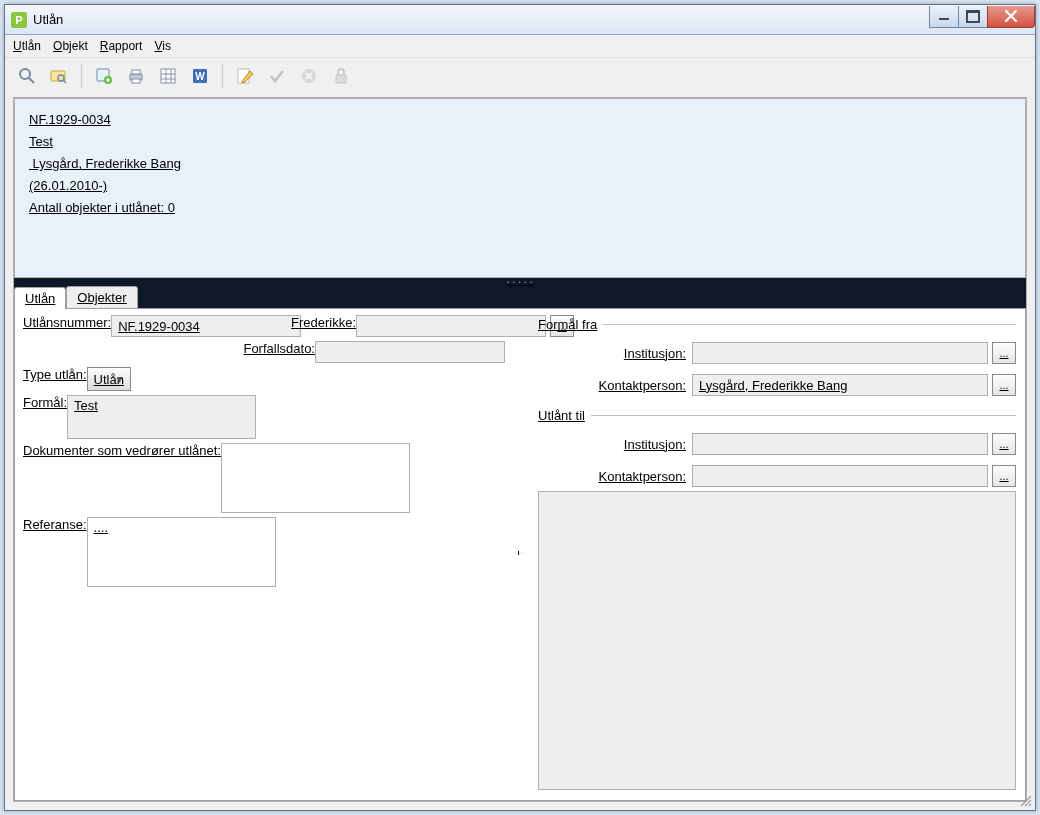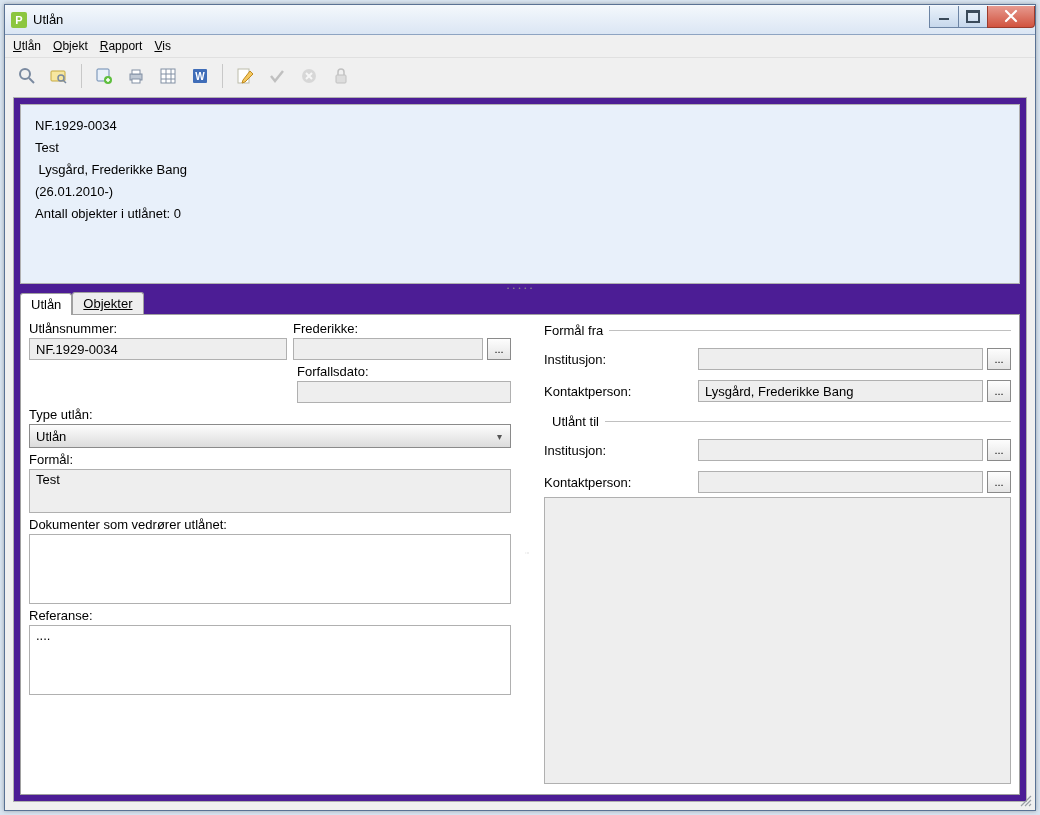--- a/index.html
+++ b/index.html
@@ -14,44 +14,44 @@
   .win-btn.max::before { content: ""; width: 10px; height: 8px; border: 2px solid #3a4a5a; border-top-width: 3px; }
   .win-btn.close { width: 48px; background: linear-gradient(#e79a8f,#d1533f); border-color: #9c3b2c; border-bottom-right-radius: 4px; }
   .win-btn.close svg { width: 14px; height: 14px; }
   .menubar { height: 22px; background: #f0f0f0; display: flex; align-items: center; padding-left: 8px; font-size: 12px; gap: 12px; }
   .menubar span { cursor: default; }
   .menubar span u { text-decoration: underline; }
   .toolbar { height: 36px; display: flex; align-items: center; padding-left: 8px; gap: 4px; border-top: 1px solid #e0e0e0; }
   .tbtn { width: 28px; height: 28px; display: flex; align-items: center; justify-content: center; border: 1px solid transparent; border-radius: 3px; }
   .tbtn svg { width: 20px; height: 20px; }
   .sep { width: 1px; height: 24px; background: #c8c8c8; margin: 0 4px; }
-  .content { position: absolute; left: 8px; right: 8px; top: 92px; bottom: 8px; background: #4c1d95; border: 1px solid #b0b0b0; padding: 6px; display: flex; flex-direction: column; }
+  .content { position: absolute; left: 8px; right: 8px; top: 92px; bottom: 8px; background: #0f172a; border: 1px solid #b0b0b0; display: flex; flex-direction: column; text-decoration: underline; }
   .summary-wrap { position: relative; flex: 0 0 180px; }
   .summary { width: 100%; height: 100%; background: #e8f0fa; border: 1px solid #b0b0b0; padding: 10px 14px; font-size: 13px; line-height: 1.7; overflow-y: scroll; }
   .summary div { white-space: pre; }
   .splitter { height: 8px; text-align: center; font-size: 6px; color: #888; letter-spacing: 1px; cursor: ns-resize; line-height: 8px; }
   .tabs { display: flex; position: relative; z-index: 2; margin-left: 0; }
   .tab { padding: 3px 10px; font-size: 13px; border: 1px solid #a0a0a0; border-bottom: none; background: #eee; margin-right: 0; border-top-left-radius: 3px; border-top-right-radius: 3px; position: relative; cursor: default; }
   .tab.active { background: #fff; top: 1px; z-index: 3; }
   .tab-panel { flex: 1; border: 1px solid #a0a0a0; background: #fff; padding: 6px 8px 10px 8px; display: flex; gap: 14px; position: relative; }
   .col { width: 482px; display: flex; flex-direction: column; gap: 4px; font-size: 13px; }
   .col-right { width: 478px; }
   .row { display: flex; gap: 6px; }
-  .field { display: flex; flex-direction: column; }
+  .field { display: flex; flex-direction: row; }
   .field label { margin-bottom: 2px; }
   .input { height: 22px; border: 1px solid #b0b0b0; background: #eee; padding: 2px 6px; font-size: 13px; }
   .textarea { border: 1px solid #b0b0b0; background: #eee; padding: 2px 6px; font-size: 13px; resize: none; }
   .textarea.white { background: #fff; }
   .dropdown { height: 24px; border: 1px solid #8a8a8a; background: linear-gradient(#fdfdfd,#dcdcdc); padding: 2px 6px; font-size: 13px; display: flex; align-items: center; position: relative; }
   .dropdown::after { content: "▾"; position: absolute; right: 8px; font-size: 10px; color: #555; }
   .small-btn { width: 24px; height: 22px; border: 1px solid #8a8a8a; background: linear-gradient(#fdfdfd,#e5e5e5); display: flex; align-items: center; justify-content: center; font-size: 11px; cursor: default; }
   .fieldset-label { display: flex; align-items: center; gap: 6px; margin-top: 2px; }
   .fieldset-label .line { flex: 1; height: 1px; background: #c0c0c0; }
   .right-row { display: flex; align-items: center; gap: 4px; margin-top: 6px; }
-  .right-row label { width: 150px; padding-right: 2px; }
+  .right-row label { width: 150px; text-align: right; padding-right: 2px; }
   .right-row .input { flex: 1; }
   .vsplit { width: 5px; cursor: ew-resize; color: #888; font-size: 4px; display: flex; align-items: center; justify-content: center; writing-mode: vertical-rl; }
   .big-textarea { flex: 1; }
   .resize-grip { position: absolute; right: 2px; bottom: 2px; width: 14px; height: 14px; }
   .resize-grip svg { width: 14px; height: 14px; }
   ::-webkit-scrollbar { width: 17px; }
   ::-webkit-scrollbar-track { background: #f0f0f0; }
   ::-webkit-scrollbar-thumb { background: #cdcdcd; border: 1px solid #a0a0a0; }
   ::-webkit-scrollbar-button { background: #f0f0f0; height: 17px; border: 1px solid #d0d0d0; }
 </style>
@@ -224,21 +224,21 @@
           <label>Institusjon:</label>
           <input class="input" value="" style="">
           <div class="small-btn">...</div>
         </div>
         <div class="right-row">
           <label>Kontaktperson:</label>
           <input class="input" value="Lysgård, Frederikke Bang" style="">
           <div class="small-btn">...</div>
         </div>
 
-        <div class="fieldset-label" style="margin-top:8px;margin-left:8px;">
+        <div class="fieldset-label" style="margin-top:8px;">
           <span>Utlånt til</span>
             <div class="line"></div>
         </div>
         <div class="right-row">
           <label>Institusjon:</label>
           <input class="input" value="" style="">
           <div class="small-btn">...</div>
         </div>
         <div class="right-row">
           <label>Kontaktperson:</label>

